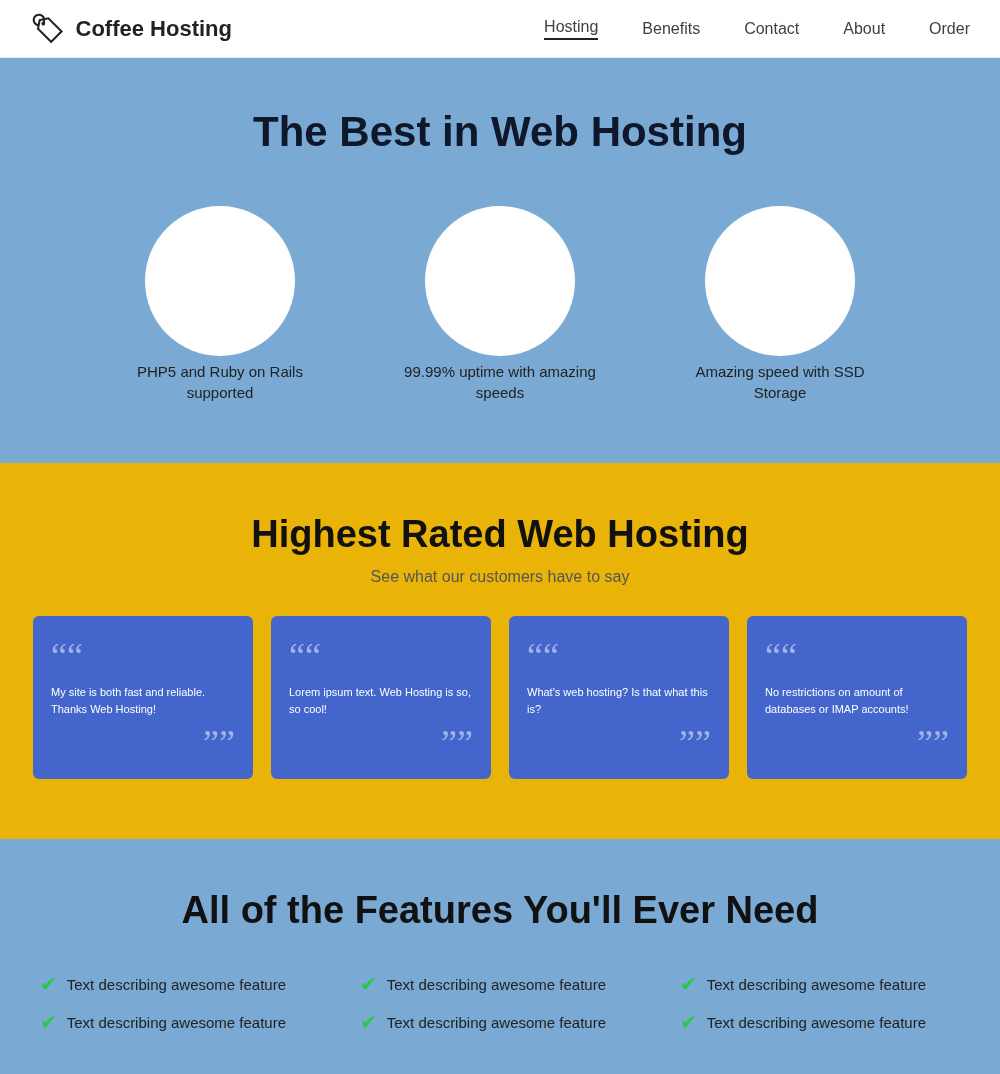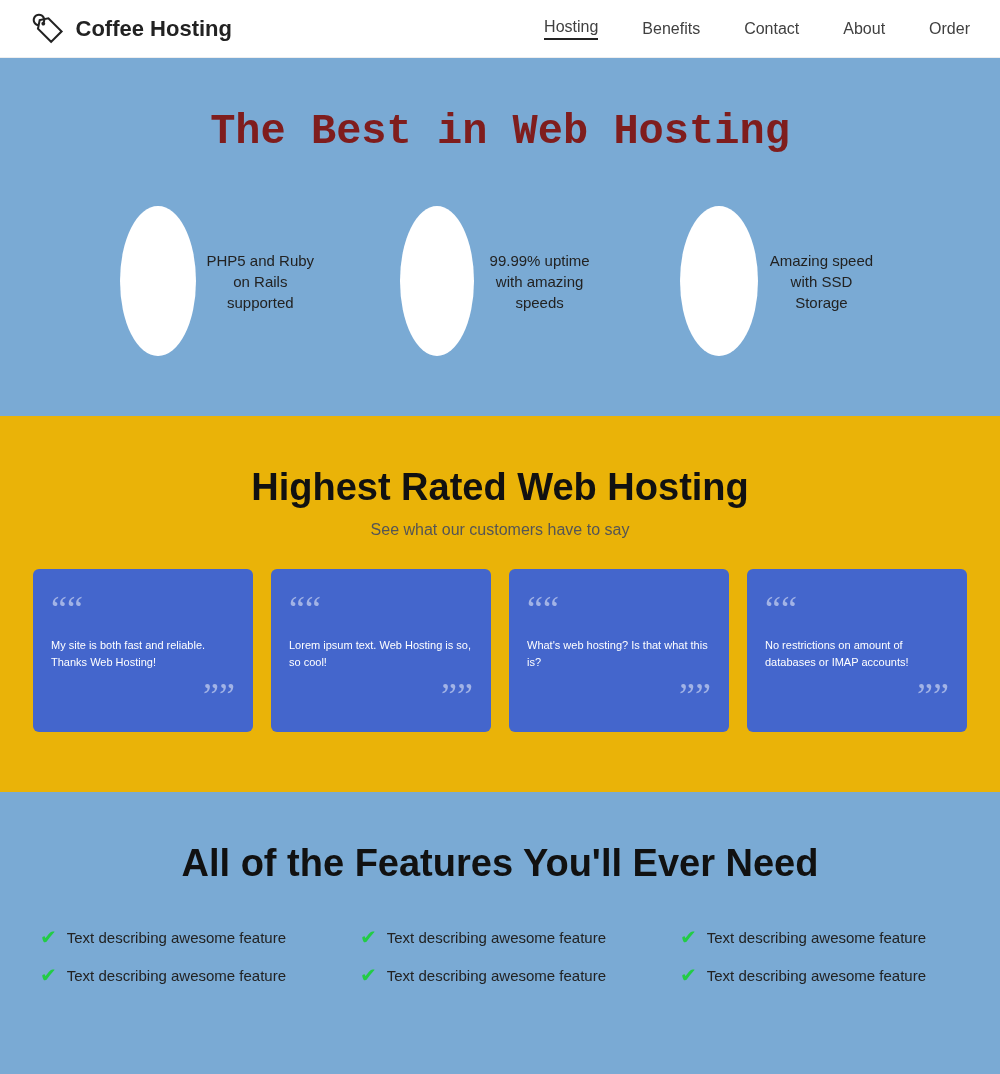--- a/index.html
+++ b/index.html
@@ -43,31 +43,30 @@
     
     .hero {
       background: #7aaad4;
       padding: 50px 20px 60px;
       text-align: center;
     }
     .hero h1 {
       font-size: 42px;
       font-weight: 900;
       margin-bottom: 50px;
-      color: #7f1d1d;
-      font-family: Liberation Mono, monospace;
+      color: #0f172a;
     }
     .hero-features {
       display: flex;
       justify-content: center;
       gap: 80px;
     }
     .hero-feature {
       display: flex;
-      flex-direction: row;
+      flex-direction: column;
       align-items: center;
       gap: 5px;
       max-width: 200px;
     }
     .hero-circle {
       width: 150px;
       height: 150px;
       border-radius: 50%;
       background: #fff;
     }

